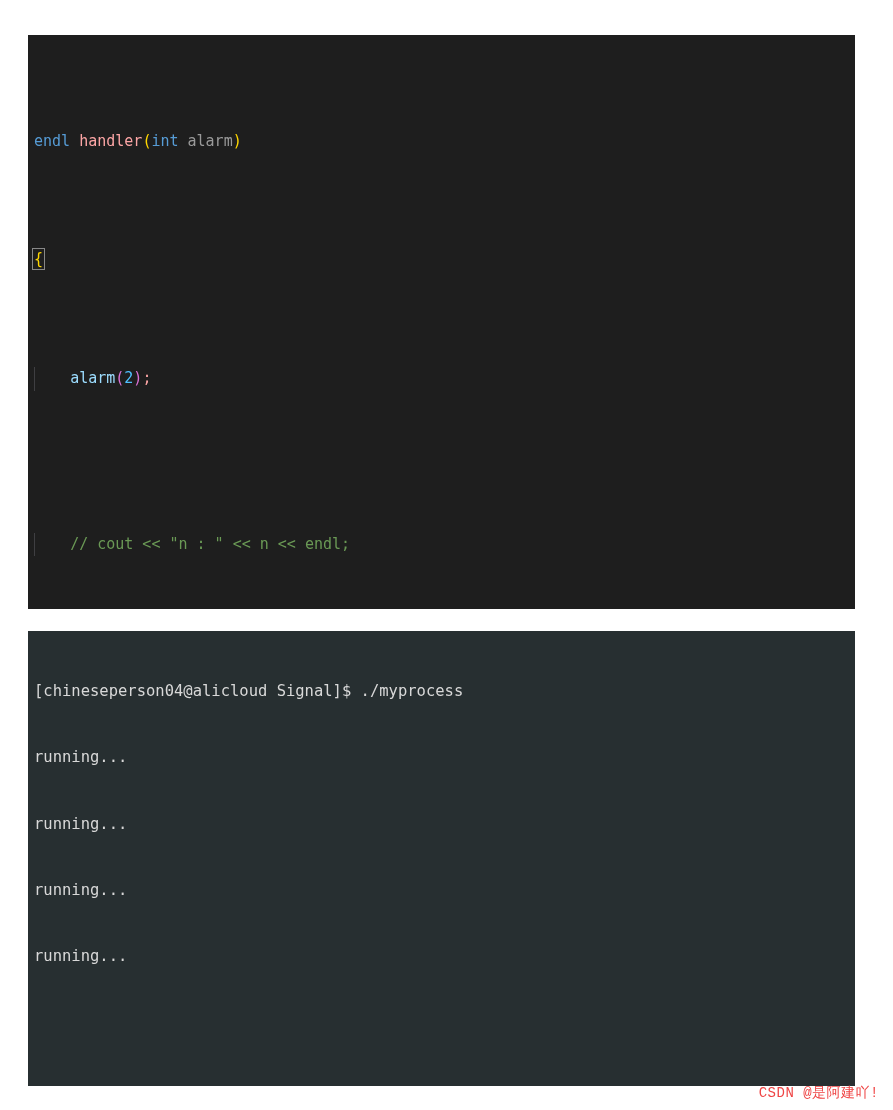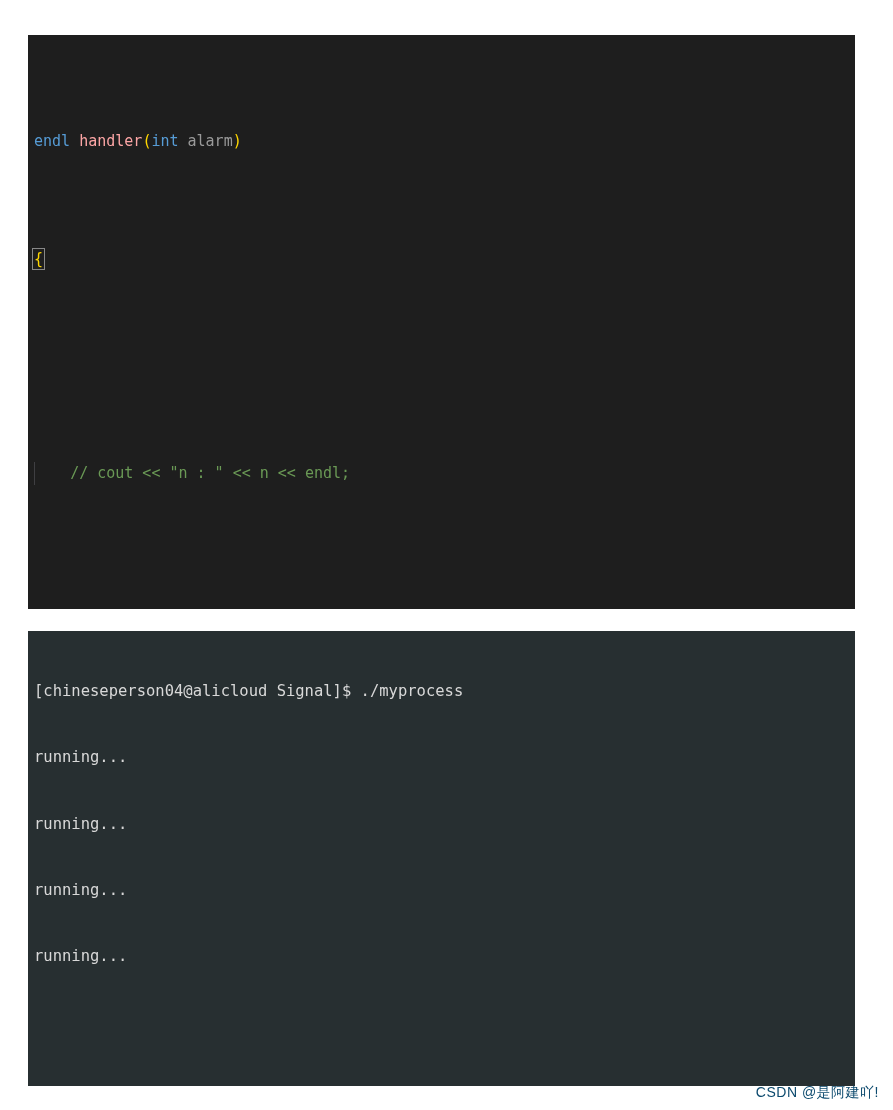--- a/index.html
+++ b/index.html
@@ -85,39 +85,40 @@
     color: #d8d8d8;
     white-space: pre;
   }
   .term-line { height: 22.1px; white-space: pre; }
 
   
   #watermark {
     position: absolute;
     right: 14px;
     bottom: 8px;
-    font-family: Liberation Sans, sans-serif;
+    font-family: Liberation Mono, monospace;
     font-size: 14px;
-    color: #0c4a6e;
+    color: #ef4444;
     letter-spacing: 0.5px;
   }
 </style>
 </head>
 <body>
 
 <div id="editor-panel">
   <div class="code-area">
 
     
     <div class="ln"><span class="kw">endl</span><span class="plain"> </span><span class="plain">handler</span><span class="py">(</span><span class="kw">int</span><span class="plain"> </span><span class="param">alarm</span><span class="py">)</span></div>
 
     
     <div class="ln"><span class="py bracebox">{</span></div>
 
     
+    <div class="ln"><span class="guide g1"></span>    <span class="ident">alarm</span><span class="pm">(</span><span class="numb">2</span><span class="pm">)</span><span class="plain">;</span></div>
 
     
 
     
     <div class="ln"><span class="guide g1"></span>    <span class="cmt">// cout &lt;&lt; "n : " &lt;&lt; n &lt;&lt; endl;</span></div>
 
     
     
 
     

